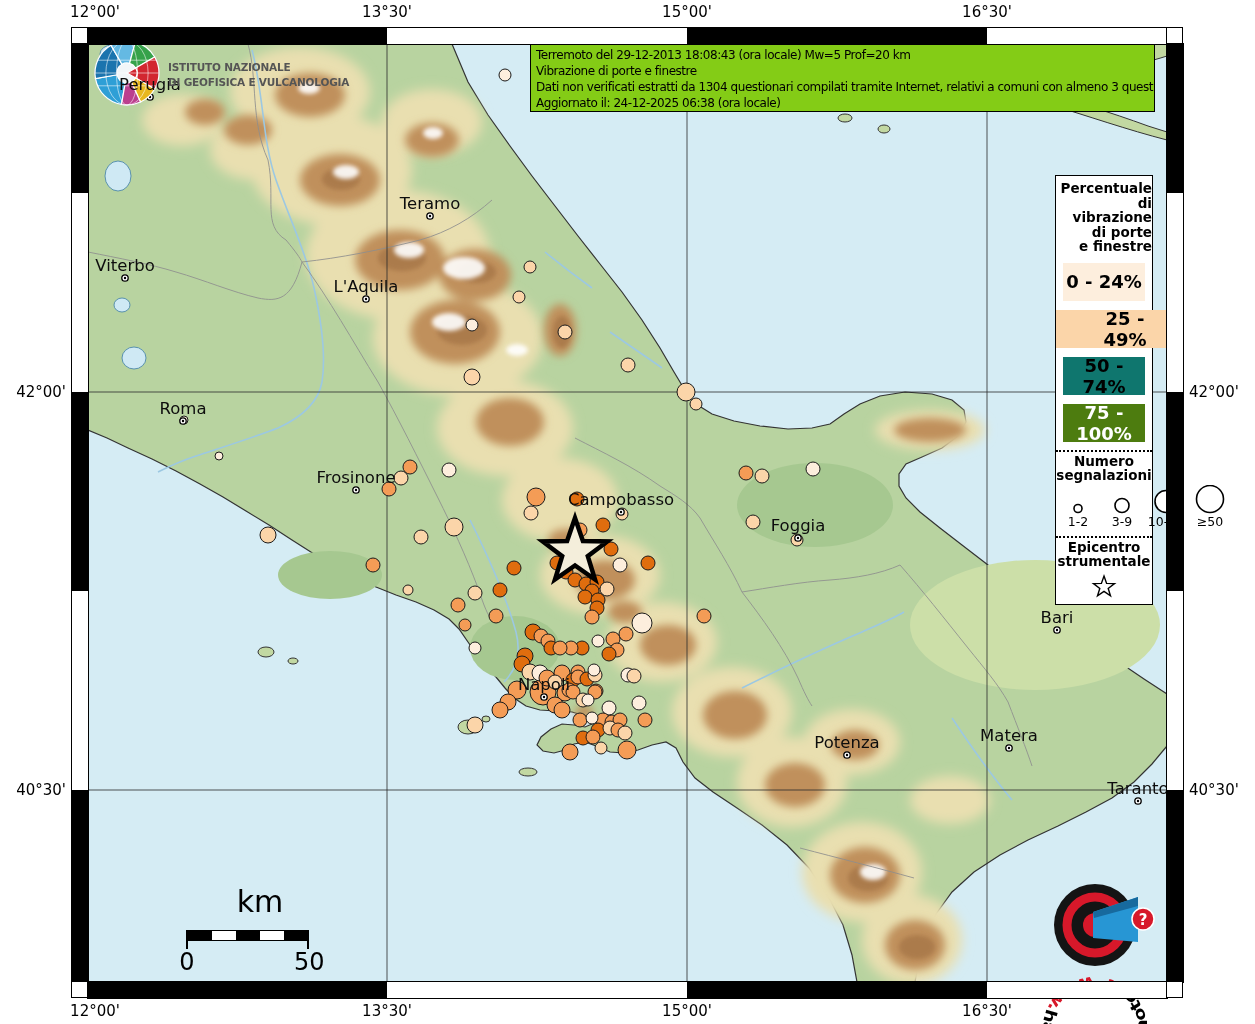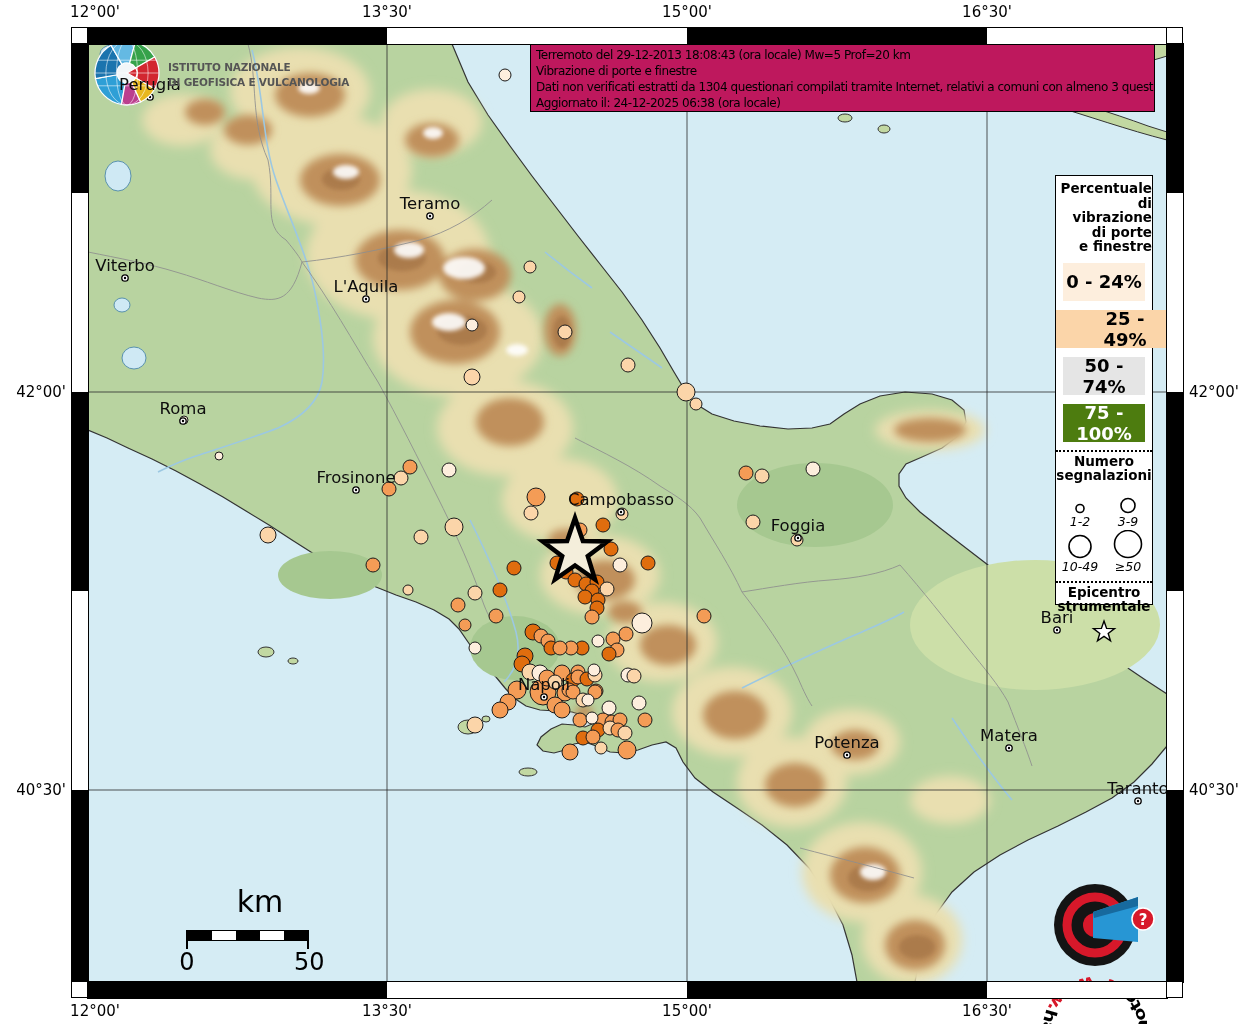--- a/index.html
+++ b/index.html
@@ -22,32 +22,32 @@
   .axis-label{position:absolute;font-size:15px;line-height:24px;white-space:nowrap;z-index:7;}
   .ax-top{top:0;transform:translateX(-50%);}
   .ax-bottom{top:999px;transform:translateX(-50%);}
   .ax-left{left:0;width:66px;text-align:right;transform:translateY(-50%);}
   .ax-right{left:1189px;transform:translateY(-50%);}
   
   #map-svg{left:0;top:0;z-index:1;}
   #city-layer{left:0;top:0;width:100%;height:100%;z-index:3;pointer-events:none;}
   .city-label{position:absolute;font-size:16.5px;transform:translate(-50%,-100%);white-space:nowrap;color:#0d0d0d;}
   
-  #title-box{left:530px;top:44px;width:625px;height:68px;background:#be185d;border:1px solid #000;
+  #title-box{left:530px;top:44px;width:625px;height:68px;background:#84cc16;border:1px solid #000;
     z-index:5;padding:2px 5px;box-sizing:border-box;overflow:hidden;}
   #title-box div{font-size:12px;line-height:16px;white-space:nowrap;letter-spacing:-0.45px;}
   
   #legend-box{left:1055px;top:175px;width:98px;height:430px;background:#fff;border:1.5px solid #000;
     z-index:5;box-sizing:border-box;font-size:13.5px;text-align:center;}
   #legend-title{font-weight:bold;line-height:14.5px;padding-top:5px;text-align:right;}
   .swatch{width:82px;height:38px;margin:9px auto 0 auto;display:flex;align-items:center;justify-content:center;
     font-weight:bold;font-size:18px;}
   .legend-sep{border-top:2px dotted #000;margin:8px 0 2px 0;}
   #signals-title{font-weight:bold;line-height:14.5px;}
-  #signal-grid{display:grid;grid-template-columns:1fr 1fr;row-gap:2px;margin-top:2px;font-style:italic;}
+  #signal-grid{display:grid;grid-template-columns:1fr 1fr 1fr 1fr;row-gap:14px;margin-top:2px;}
   .signal-item{display:flex;flex-direction:column;align-items:center;justify-content:flex-end;}
   .signal-item .lbl{font-size:12.5px;line-height:13px;}
   #epicenter-title{font-weight:bold;line-height:14.5px;}
   
   #scalebar{left:150px;top:884px;width:220px;height:90px;z-index:4;}
   #km-label{position:absolute;left:0;top:0;width:220px;text-align:center;font-size:30px;}
   #bar{position:absolute;left:37px;top:46px;width:120px;height:9px;border:1px solid #000;display:flex;}
   #bar div{height:100%;flex:1;}
   .tickL{position:absolute;left:36px;top:46px;width:1.5px;height:19px;background:#000;}
   .tickR{position:absolute;left:157px;top:46px;width:1.5px;height:19px;background:#000;}
@@ -449,21 +449,21 @@
 <div id="legend-box" class="abs">
   <div id="legend-title">
     <div>Percentuale</div>
     <div>di vibrazione</div>
     <div>di porte</div>
     <div>e finestre</div>
   </div>
   <div id="legend-classes">
       <div class="swatch" style="background: rgb(253, 238, 221); color: rgb(0, 0, 0);">0 - 24%</div>
       <div class="swatch" style="background: rgb(251, 213, 169); color: rgb(0, 0, 0); padding-left: 28px;">25 - 49%</div>
-      <div class="swatch" style="background: #e5e5e5; color: rgb(0, 0, 0);">50 - 74%</div>
+      <div class="swatch" style="background: #0f766e; color: rgb(0, 0, 0);">50 - 74%</div>
       <div class="swatch" style="background: #4d7c0f; color: rgb(255, 255, 255);">75 - 100%</div>
     </div>
   <div class="legend-sep"></div>
   <div id="signals-title">
     <div>Numero</div>
     <div>segnalazioni</div>
   </div>
   <div id="signal-grid">
       <div class="signal-item">
         <svg width="44" height="30">

